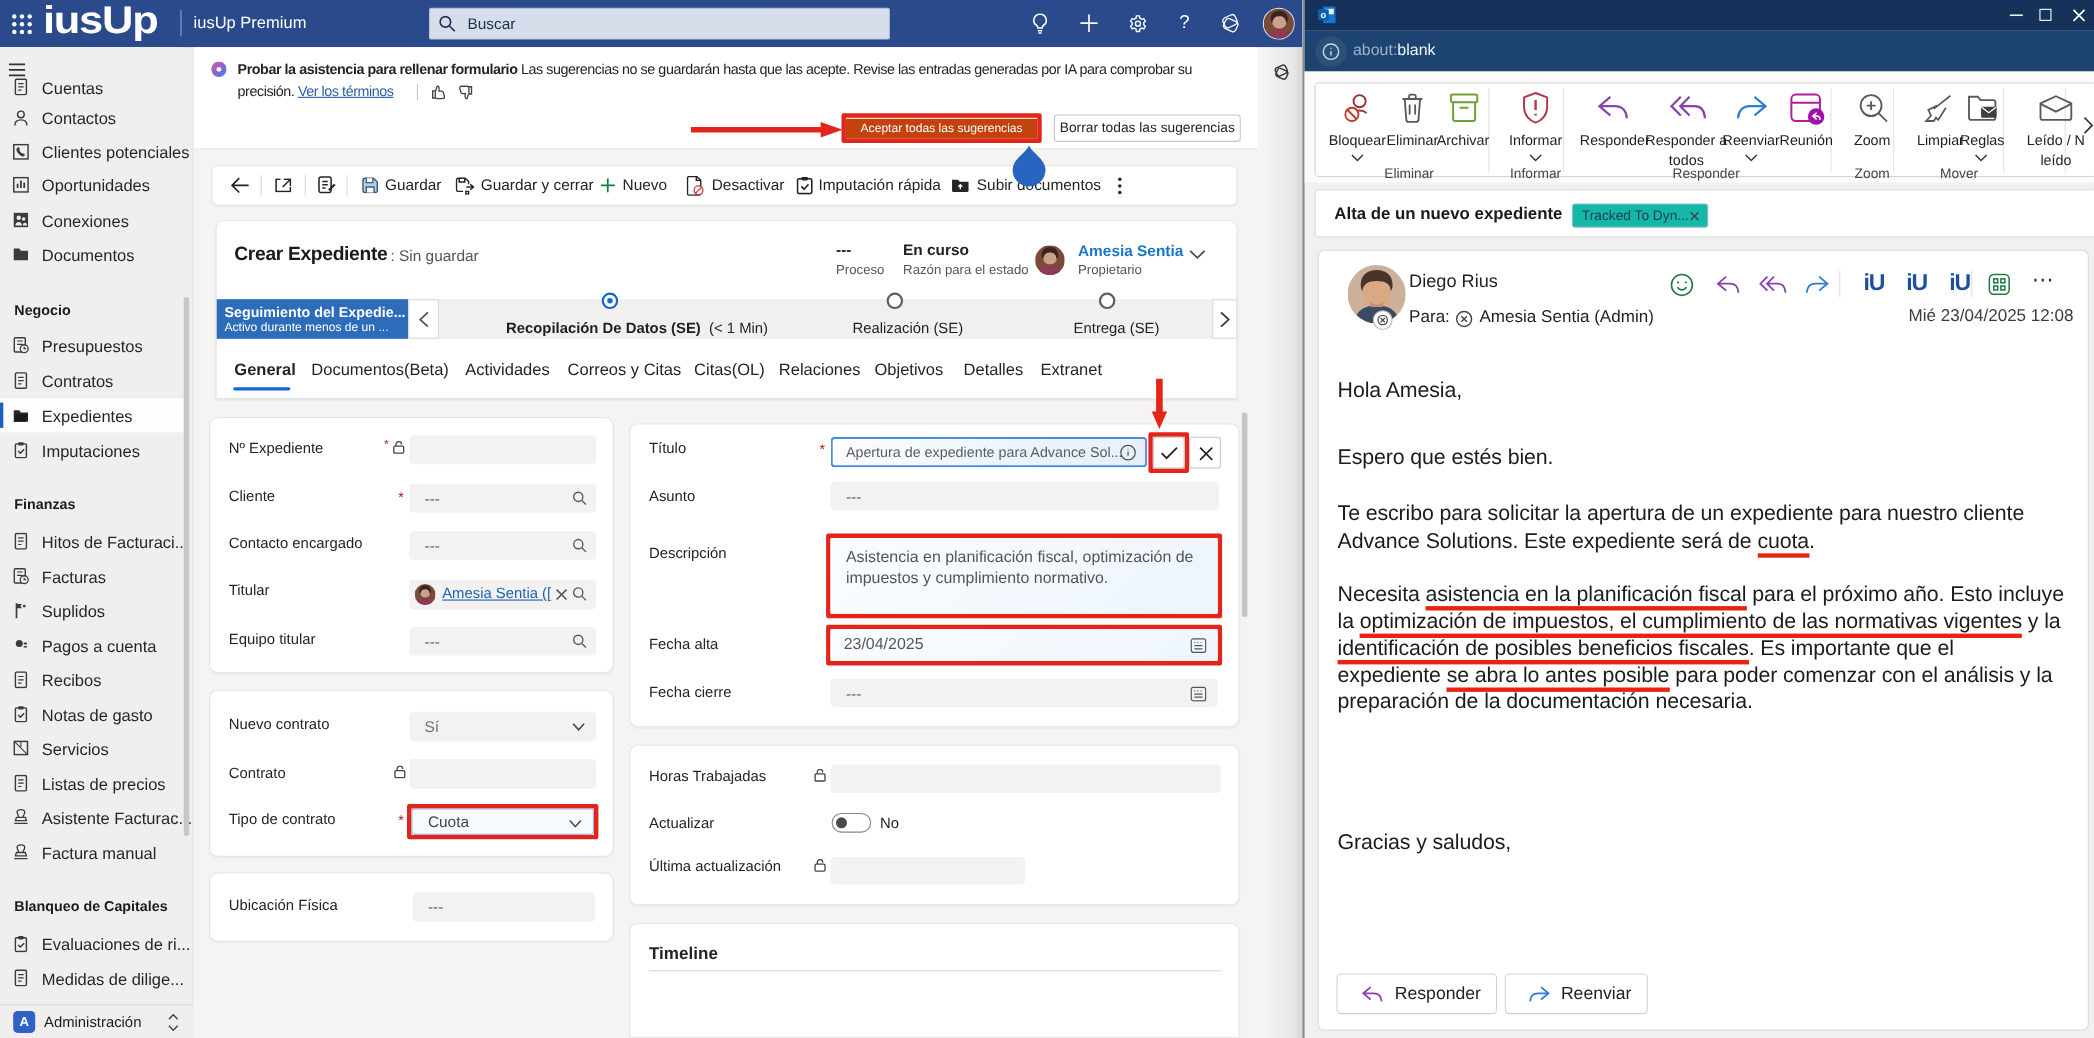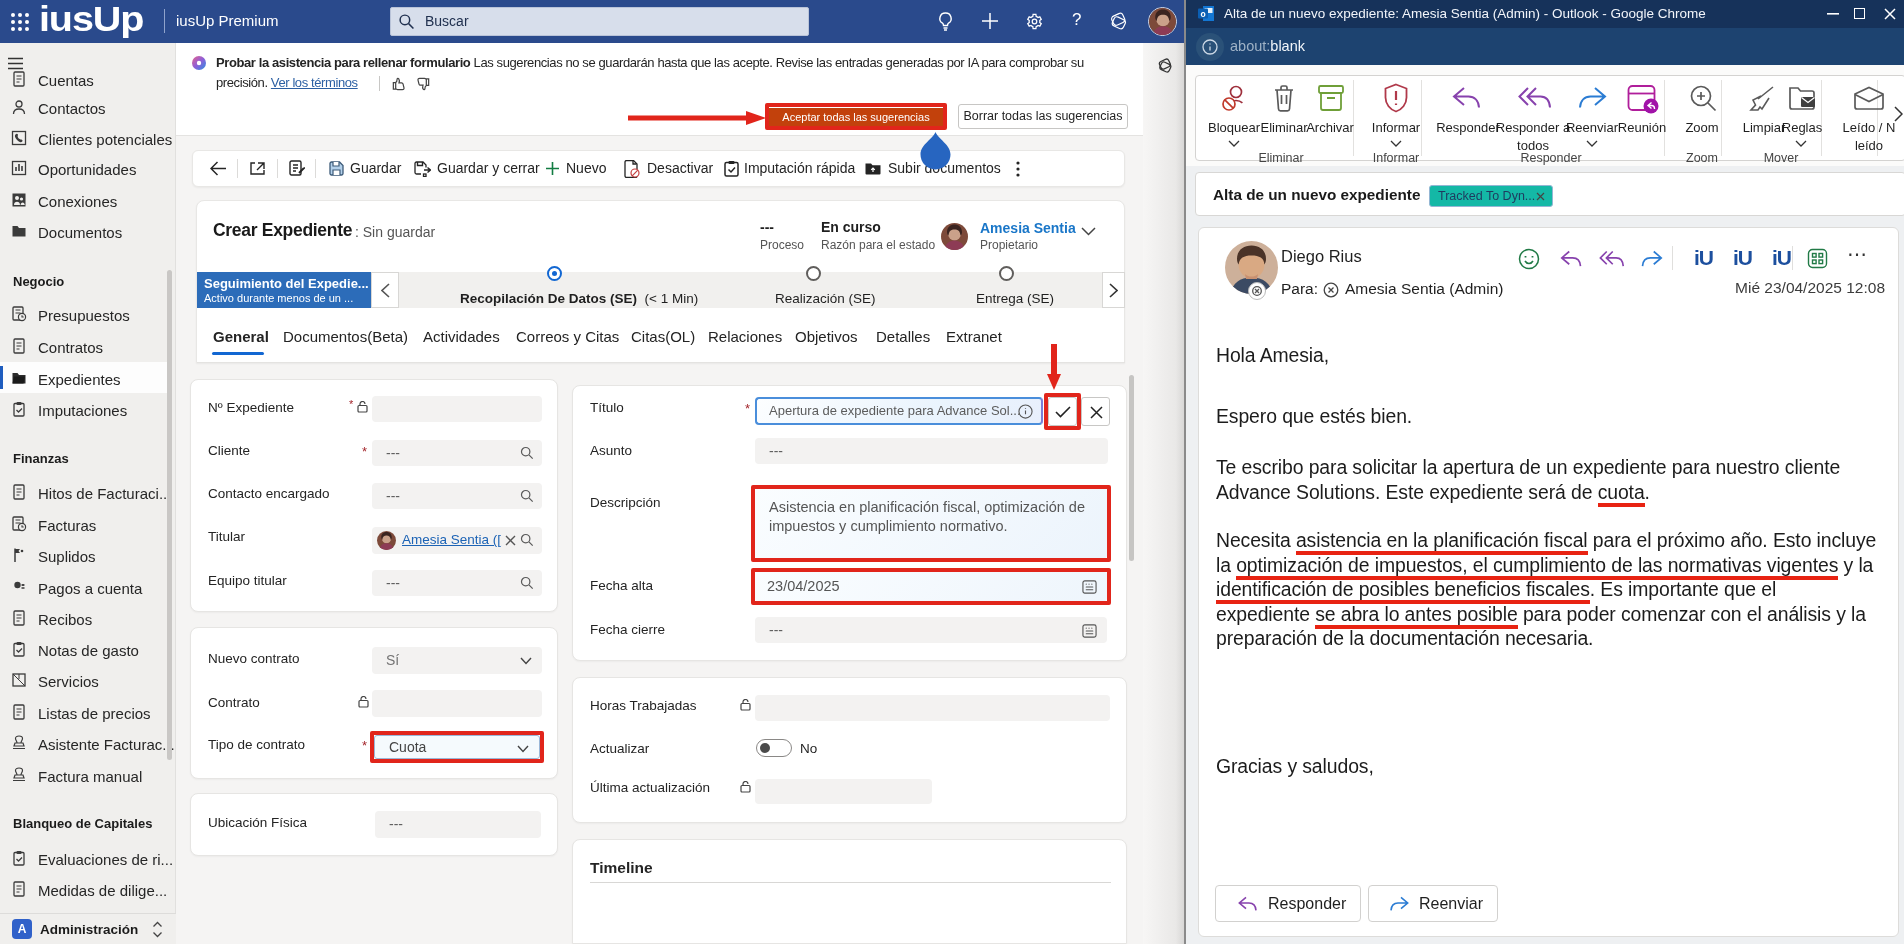--- a/index.html
+++ b/index.html
@@ -298,21 +298,21 @@
         </svg>
         <span class="lbl">Medidas de dilige...</span>
       </div>
     </div>
   <div class="shead" style="top:231px">Negocio</div>
   <div class="shead" style="top:408px">Finanzas</div>
   <div class="shead" style="top:773px">Blanqueo de Capitales</div>
   <div id="sscroll"></div>
   <div id="adminrow">
     <div style="position:absolute;left:12px;top:5px;width:20px;height:20px;background:#3061c9;border-radius:4px;color:#fff;font-size:12px;font-weight:bold;text-align:center;line-height:20px">A</div>
-    <div style="position:absolute;left:40px;top:8px;font-size:13.5px;font-weight:bold;color:#1b1b1b">Administración</div>
+    <div style="position:absolute;left:40px;top:8px;font-size:13.5px;font-weight:normal;color:#1b1b1b">Administración</div>
     <svg class="abs" style="left:152px;top:7px" width="11" height="17" viewBox="0 0 11 17" fill="none" stroke="#444" stroke-width="1.3">
         <path d="M1.5 5.5L5.5 1.5L9.5 5.5M1.5 11.5L5.5 15.5L9.5 11.5"></path>
       </svg>
   </div>
 </div>
 
 <div id="mainbg"></div>
 <div id="rail">
   <svg class="abs" style="left:15px;top:15px" width="15" height="15" viewBox="0 0 24 24" fill="none" stroke="#333" stroke-width="2">
       <path d="M8 3h8a4 4 0 014 4v5a4 4 0 01-4 4H8a4 4 0 01-4-4V7a4 4 0 014-4z" transform="rotate(-25 12 12)"></path>
@@ -639,21 +639,20 @@
 <div id="rwin">
   <div id="rtitle">
     <div class="abs" style="left:12px;top:5px;width:17px;height:17px">
       <svg width="17" height="17" viewBox="0 0 17 17">
           <rect x="5" y="1" width="11" height="15" fill="#1377d4"></rect>
           <rect x="6.5" y="3" width="8" height="5" fill="#fff" opacity=".9"></rect>
           <rect x="0" y="3.5" width="10" height="10" rx="1" fill="#0b5fb3"></rect>
           <text x="5" y="11.5" font-size="8.5" font-weight="bold" fill="#fff" text-anchor="middle" font-family="Liberation Sans">o</text>
         </svg>
       </div>
-    <div class="abs" style="left:38px;top:6px;font-size:13.5px;color:#f2f5fa;white-space:nowrap">Alta de un nuevo expediente: Amesia Sentia (Admin) - Outlook - Google Chrome</div>
     <svg class="abs" style="left:641px;top:13px" width="12" height="2" viewBox="0 0 12 2">
         <rect width="12" height="1.6" fill="#fff"></rect>
       </svg>
     <rect class="abs" style="left:668px;top:8px;width:11px;height:11px;border:1.6px solid #fff"></rect>
     <svg class="abs" style="left:698px;top:8px" width="12" height="12" viewBox="0 0 12 12" stroke="#fff" stroke-width="1.5">
         <path d="M1 1l10 10M11 1L1 11"></path>
       </svg>
   </div>
   <div id="rurl">
     <div class="abs" style="left:10px;top:5px;width:28px;height:28px;border-radius:50%;background:#2a5178"></div>

